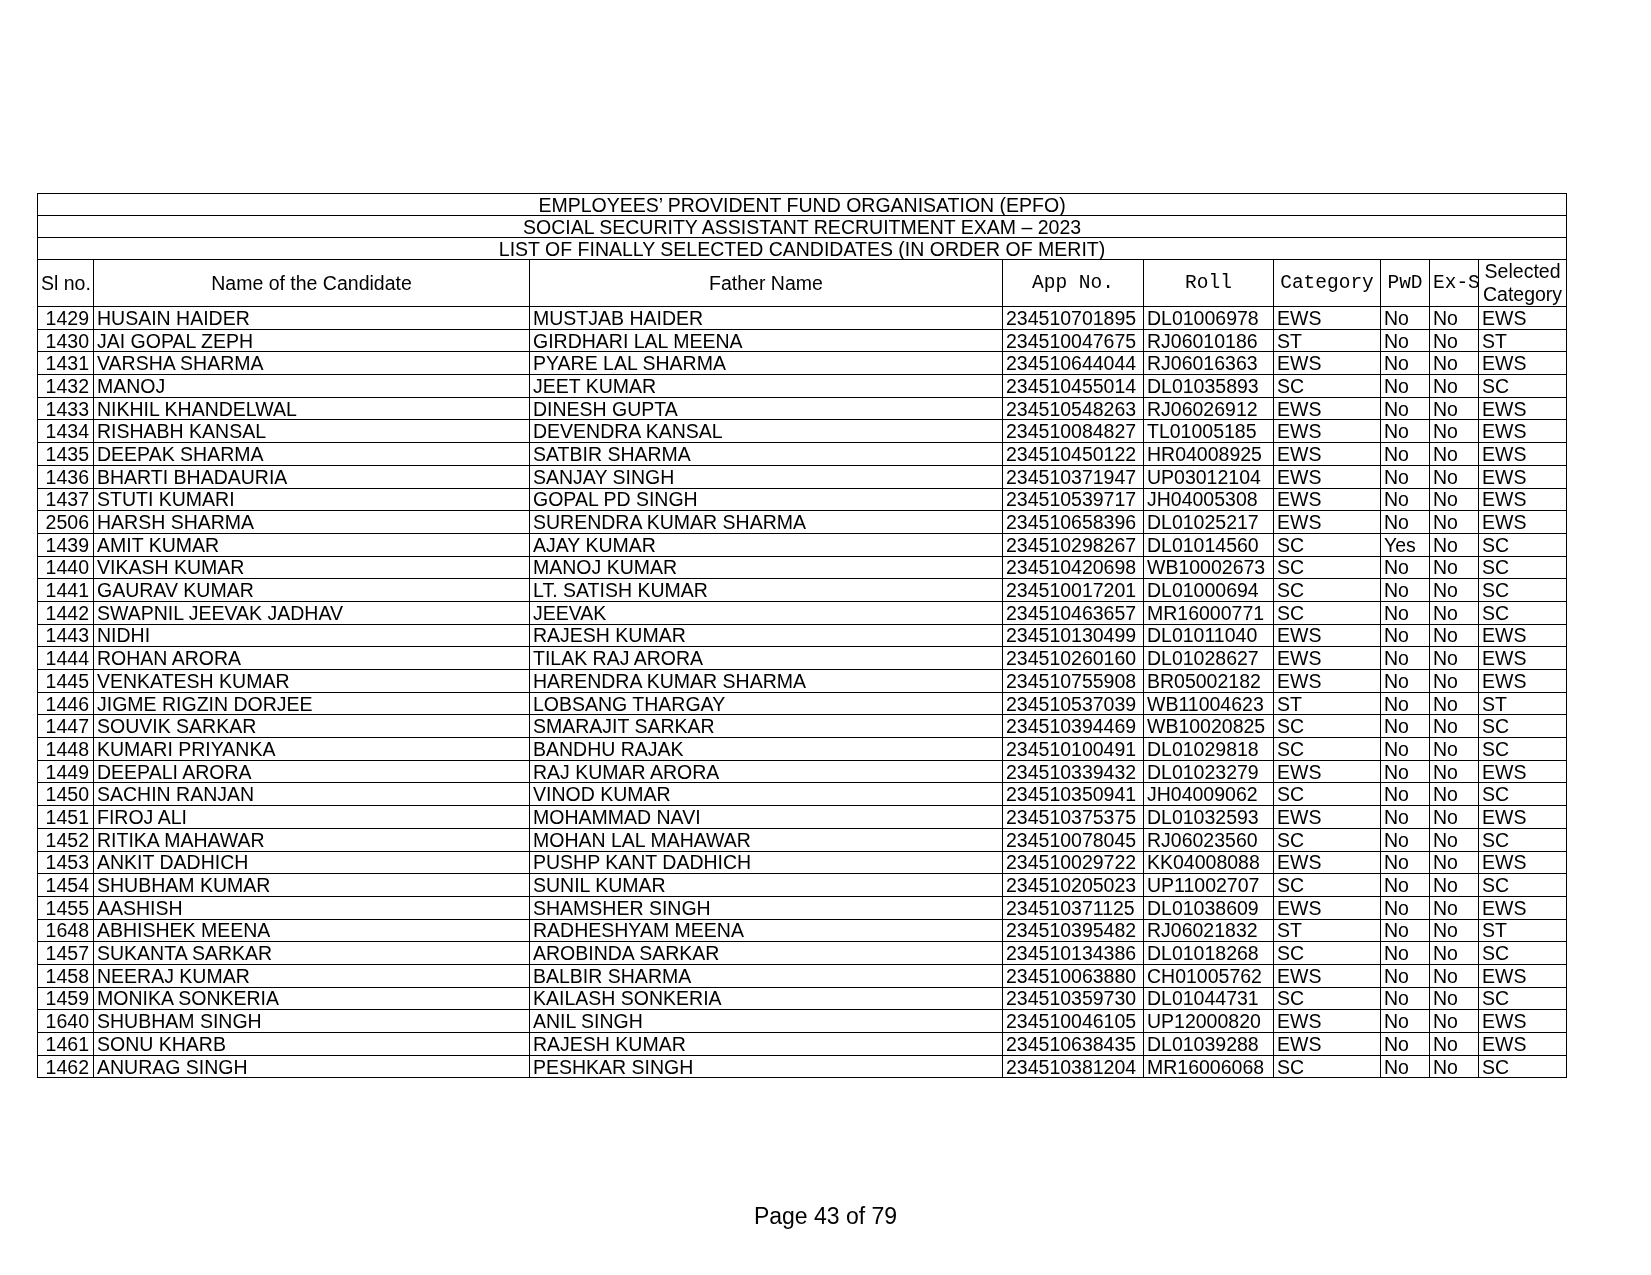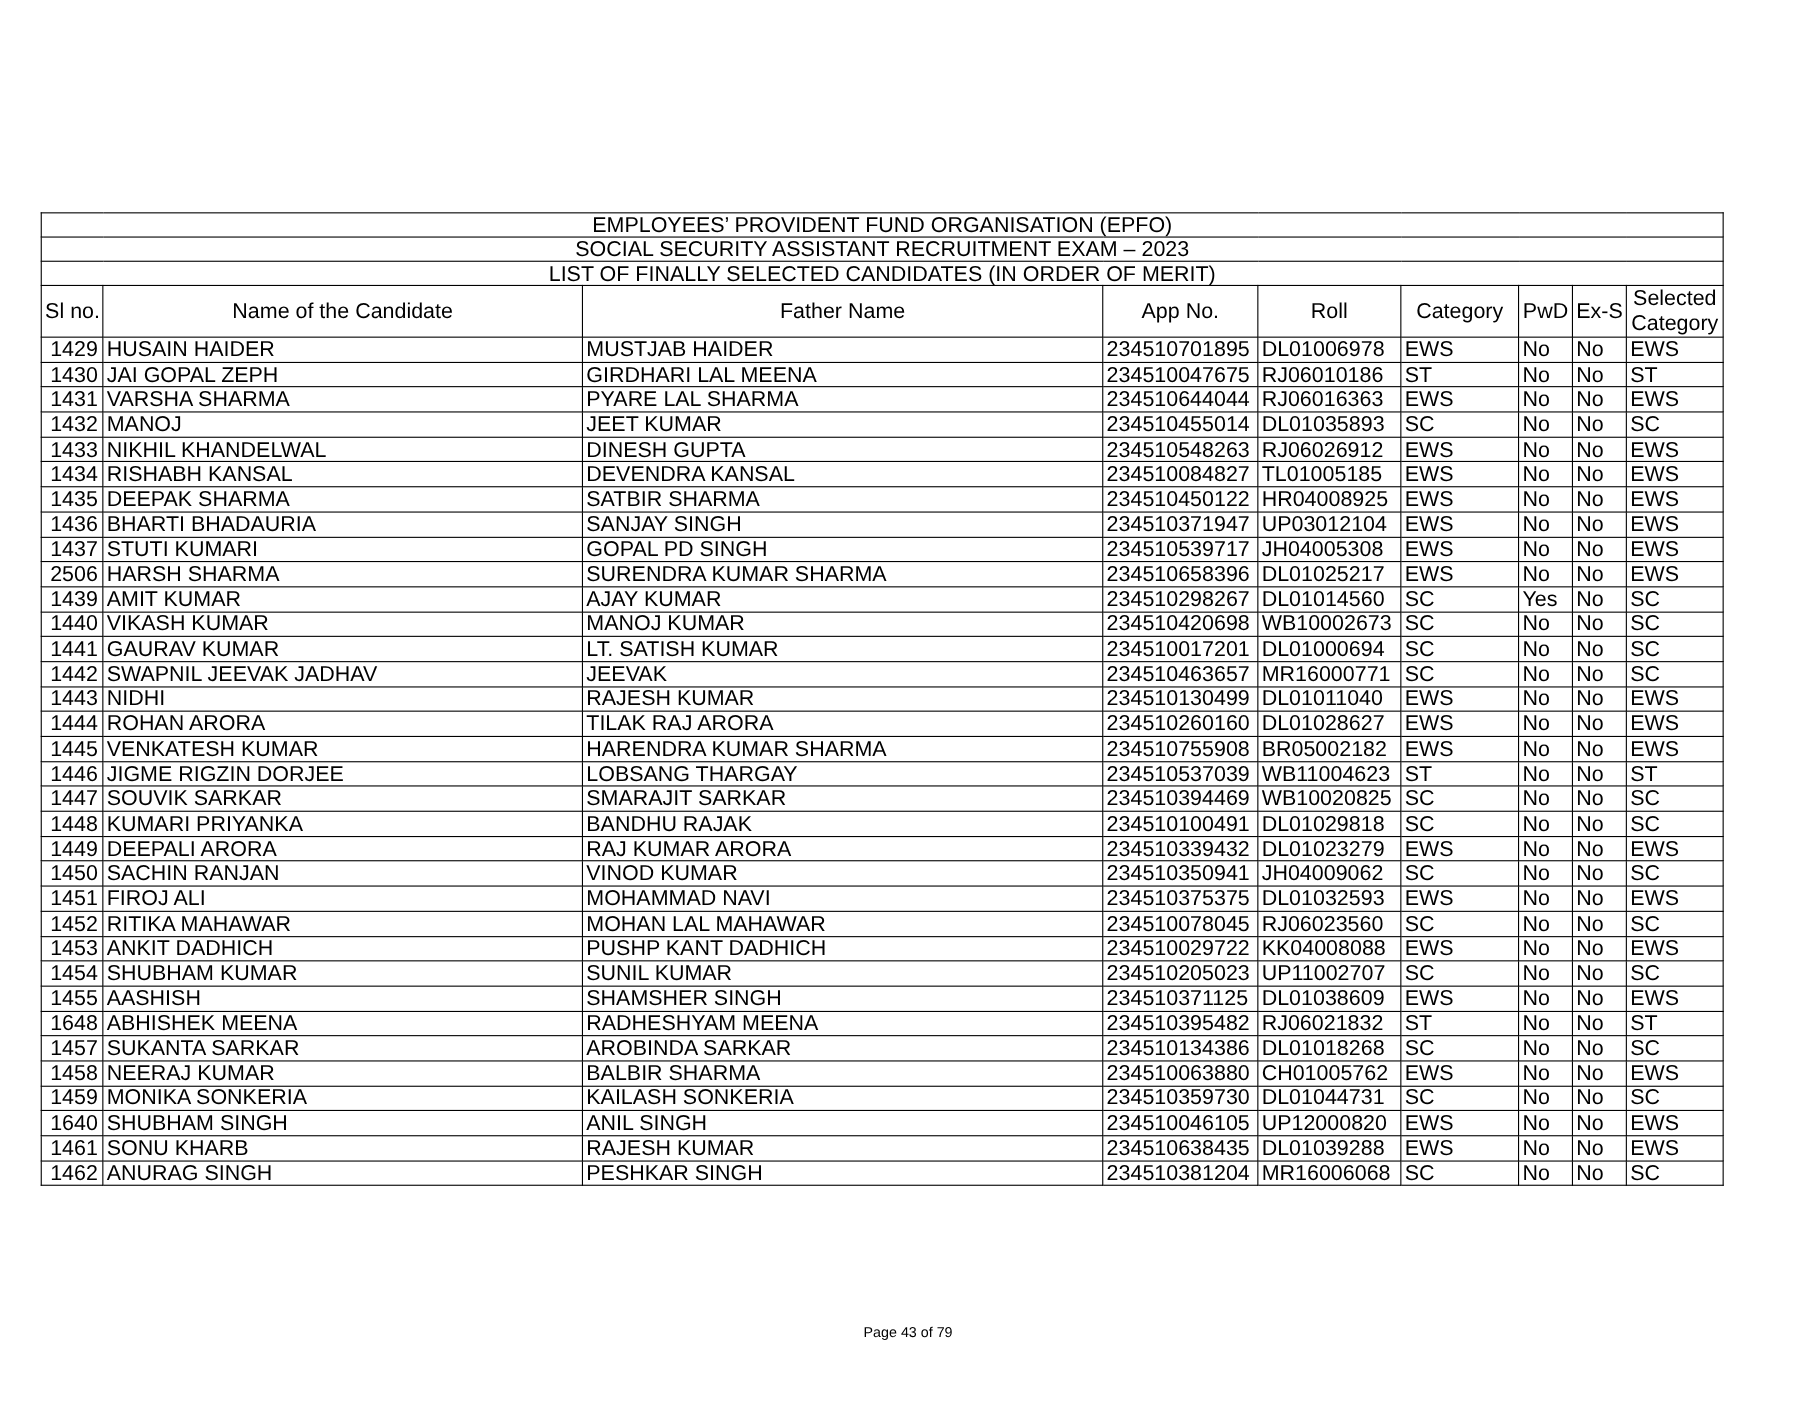--- a/index.html
+++ b/index.html
@@ -5,26 +5,26 @@
   html, body { margin:0; padding:0; background:#ffffff; }
   body { width:1651px; height:1275px; position:relative; overflow:hidden;
          font-family:"Liberation Sans", sans-serif; color:#000; }
   #sheet { position:absolute; left:37px; top:171px; width:1529px;
            border-collapse:collapse; table-layout:fixed;margin-top:22px; }
   #sheet td, #sheet th { border:1.5px solid #000; padding:0 3px; font-weight:normal;
            font-size:19.5px; line-height:20px; white-space:nowrap; overflow:hidden; }
   #sheet .band td { text-align:center; height:21px; padding:0; }
   #sheet thead tr.cols th { height:45px; vertical-align:middle; }
   #sheet thead tr.cols th.l { text-align:center; }
-  #sheet thead tr.cols th.c { text-align:center; }
+  #sheet thead tr.cols th.c { text-align:center;font-family:Liberation Mono, monospace; }
   #sheet thead tr.cols th.wrap { white-space:normal; line-height:23px; padding:0 2px; text-align:center; }
   #sheet tbody td { height:21.7px; }
   #sheet tbody td.sl { text-align:right; padding-right:4px; }
   #footer { position:absolute; left:0; width:1651px; top:1203px; text-align:center;
-            font-size:13px; }
+            font-size:23px; }
 </style>
 </head>
 <body>
 
 <table id="sheet">
   <colgroup>
     <col style="width:56px">
     <col style="width:436px">
     <col style="width:473px">
     <col style="width:141px">

